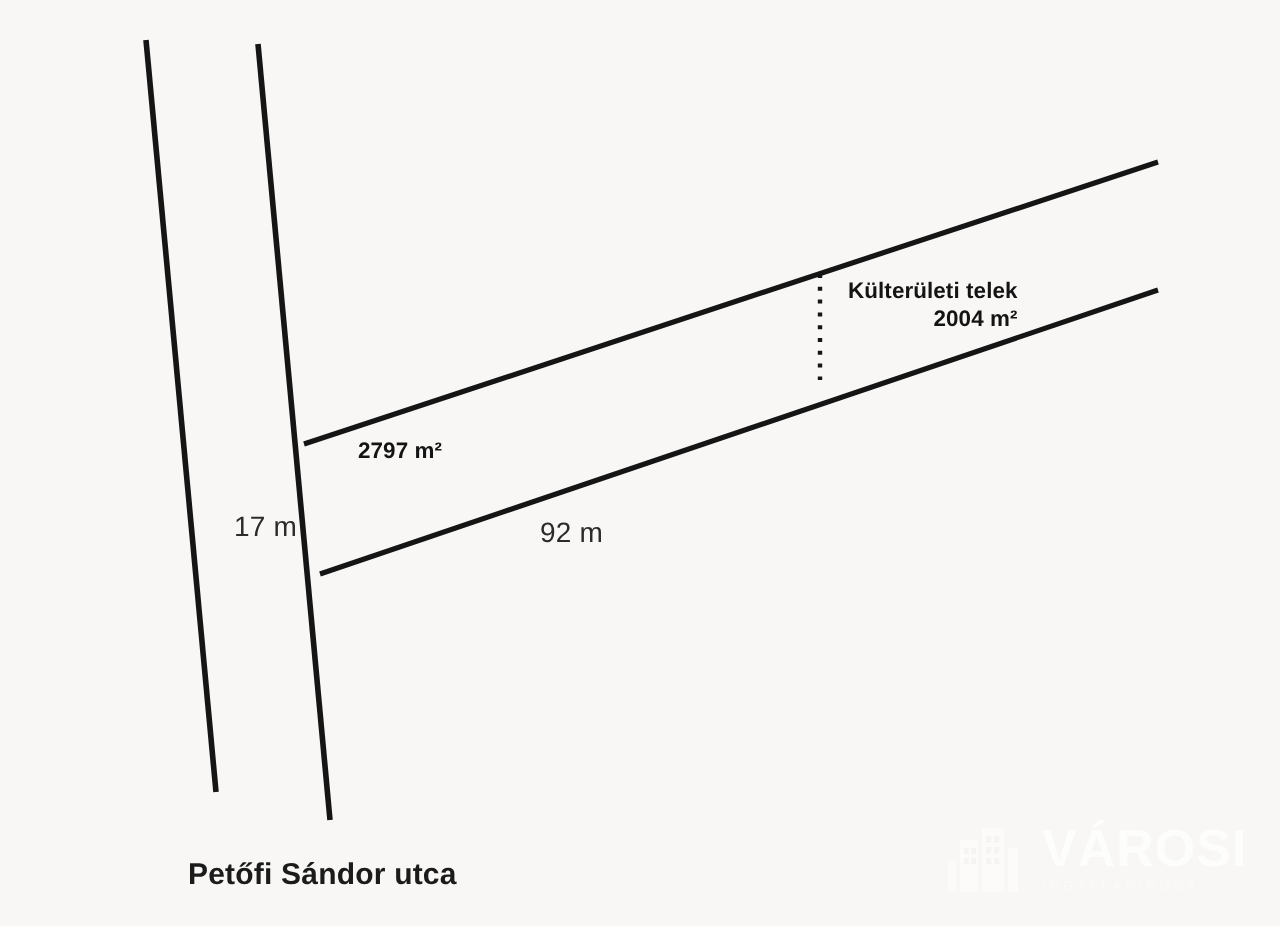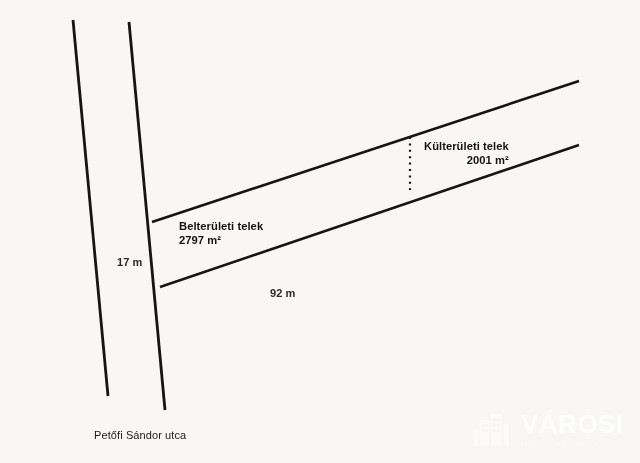--- a/index.html
+++ b/index.html
@@ -43,35 +43,35 @@
     color: #141414;
     white-space: nowrap;
     line-height: 1.28;
   }
   .label.lot-title {
     font-size: 11.2px;
     font-weight: bold;
     letter-spacing: 0.05px;
   }
   .label.dim {
-    font-size: 11px;
-    font-weight: bold;
+    font-size: 14px;
+    font-weight: normal;
     color: #2b2b2b;
     letter-spacing: 0.1px;
   }
   .label.street-name {
-    font-size: 11px;
-    font-weight: normal;
+    font-size: 15px;
+    font-weight: bold;
     color: #1b1b1b;
     letter-spacing: 0.1px;
   }
   #label-belteruleti { left: 179px; top: 219px; }
   #label-kulteruleti { left: 424px; top: 139px; text-align: right; }
   #label-dim-17 { left: 117px; top: 255px; }
-  #label-dim-92 { left: 270px; top: 258px; margin-top: 28px; }
+  #label-dim-92 { left: 270px; top: 258px; }
   #label-street-name { left: 94px; top: 428px; }
 
   #watermark {
     position: absolute;
     left: 472px;
     top: 398px;
     width: 168px;
     height: 62px;
     display: flex;
     align-items: center;
@@ -117,27 +117,26 @@
     <line class="map-line street" x1="129" y1="22" x2="165" y2="410"></line>
 
     <line class="map-line" x1="152" y1="222" x2="579" y2="81"></line>
 
     <line class="map-line" x1="160" y1="287" x2="579" y2="145"></line>
 
     <line class="divider-line" x1="410" y1="137" x2="410" y2="190"></line>
   </svg>
 
   <div class="label lot-title" id="label-belteruleti">
-    <div>Belterületi telek</div>
     <div class="lot-area">2797 m²</div>
   </div>
 
   <div class="label lot-title" id="label-kulteruleti">
     <div>Külterületi telek</div>
-    <div class="lot-area">2001 m²</div>
+    <div class="lot-area">2004 m²</div>
   </div>
 
   <div class="label dim" id="label-dim-17">17 m</div>
   <div class="label dim" id="label-dim-92">92 m</div>
 
   <div class="label street-name" id="label-street-name">Petőfi Sándor utca</div>
 
   <div id="watermark">
     <svg id="watermark-mark" viewBox="0 0 42 42">
       <g fill="#fcfbfa">

